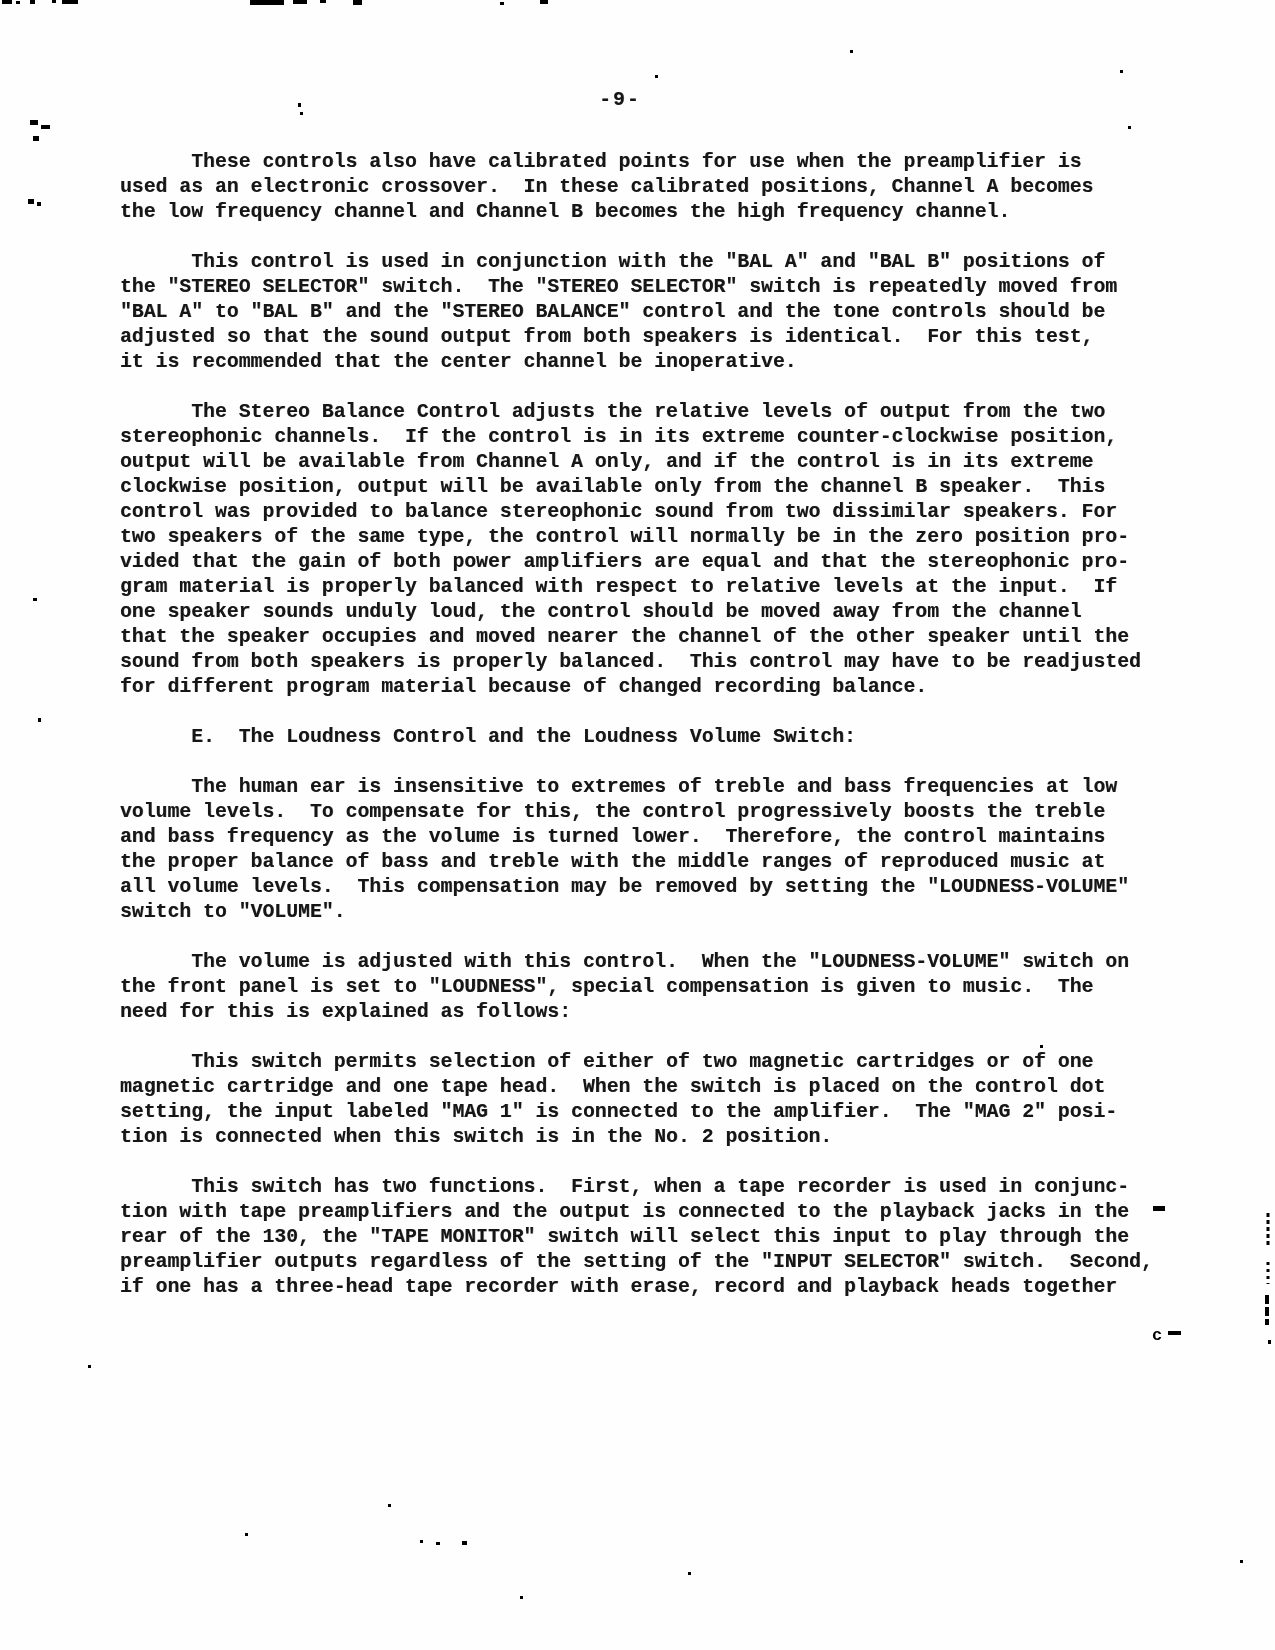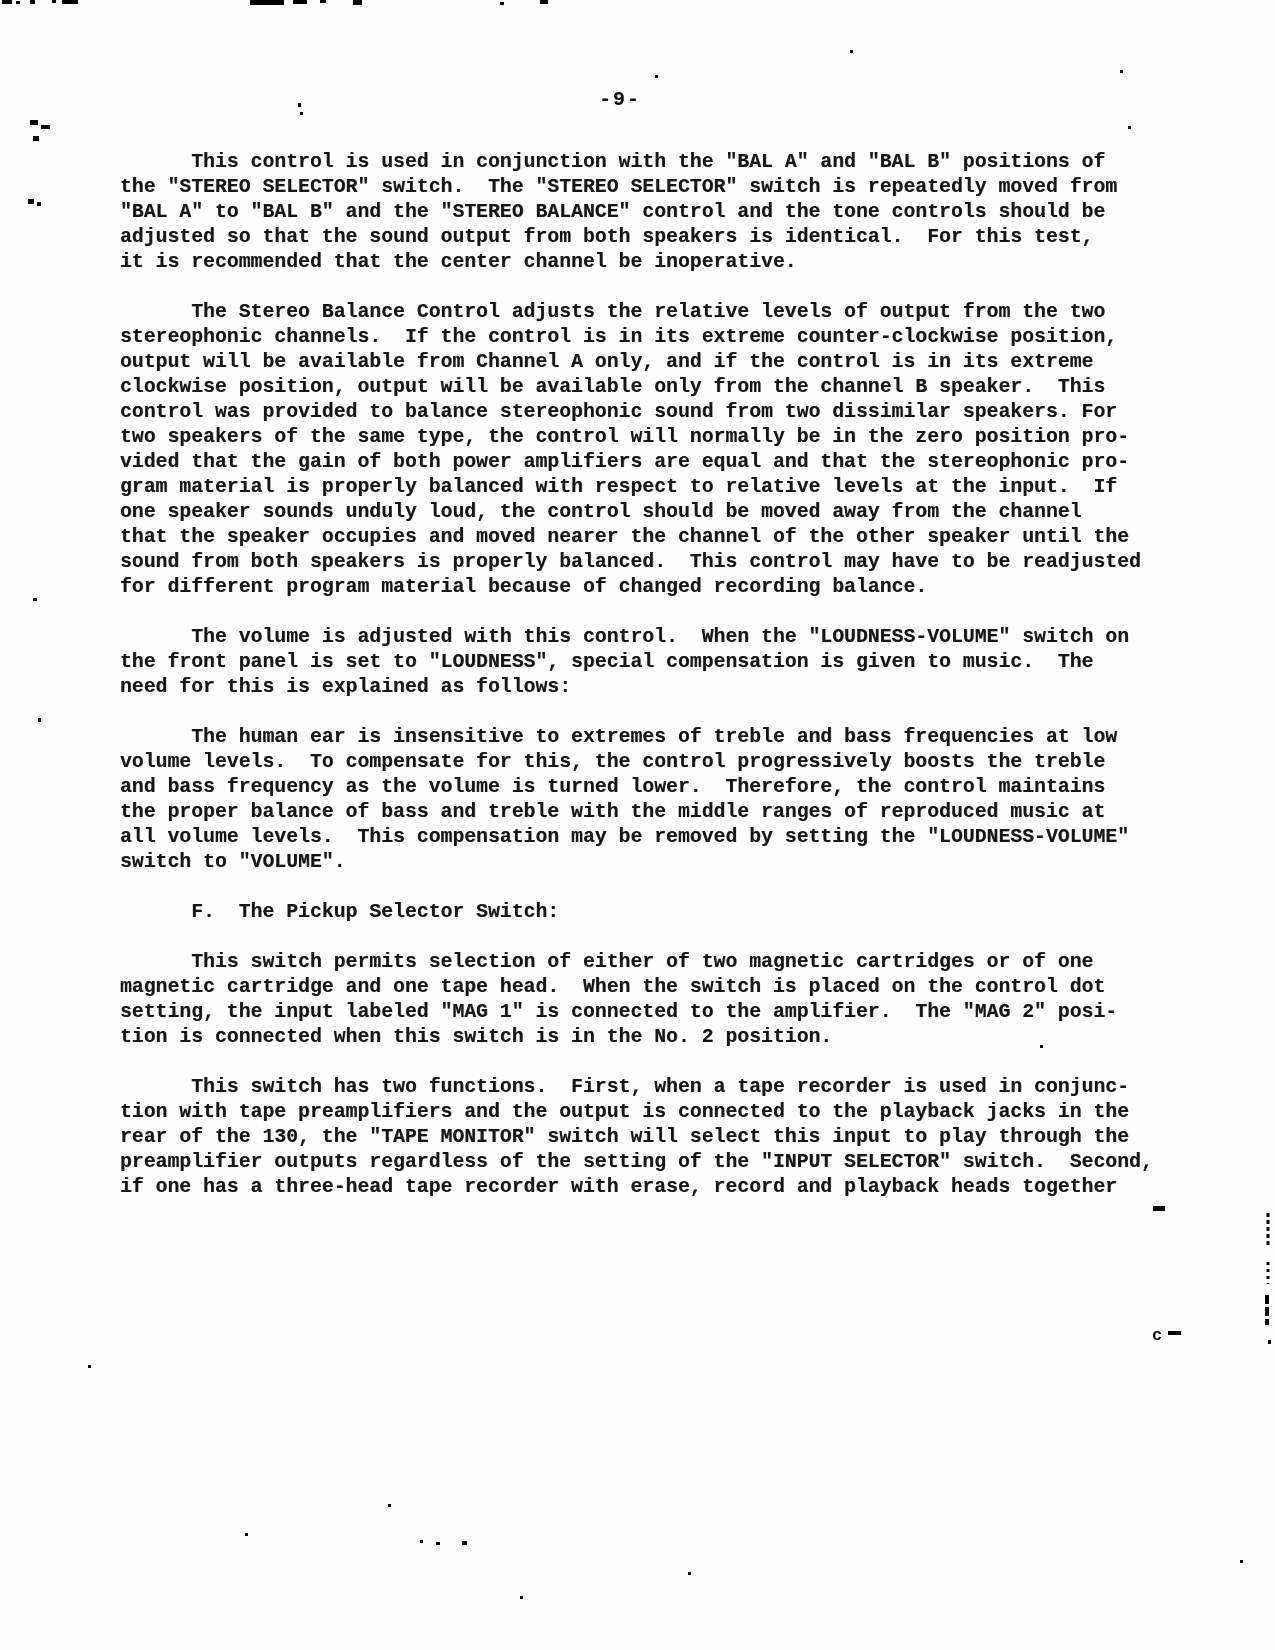--- a/index.html
+++ b/index.html
@@ -94,47 +94,50 @@
     <line x1="1267" y1="1295" x2="1267" y2="1325" stroke="#000" stroke-width="4" stroke-dasharray="9 3"></line>
     <rect x="1268" y="1340" width="3" height="4" fill="#000"></rect>
 
     <text x="1152" y="1340" font-family="Liberation Mono, monospace" font-weight="700" font-size="17" fill="#000">c</text>
     <rect x="1168" y="1331" width="13" height="4" fill="#000"></rect>
   </svg>
 
   <div class="content">
     <div class="page-number">-9-</div>
 
+    <div class="block">      These controls also have calibrated points for use when the preamplifier is
+used as an electronic crossover.  In these calibrated positions, Channel A becomes
+the low frequency channel and Channel B becomes the high frequency channel.</div>
     <div class="block">      This control is used in conjunction with the "BAL A" and "BAL B" positions of
 the "STEREO SELECTOR" switch.  The "STEREO SELECTOR" switch is repeatedly moved from
 "BAL A" to "BAL B" and the "STEREO BALANCE" control and the tone controls should be
 adjusted so that the sound output from both speakers is identical.  For this test,
 it is recommended that the center channel be inoperative.</div>
     <div class="block">      The Stereo Balance Control adjusts the relative levels of output from the two
 stereophonic channels.  If the control is in its extreme counter-clockwise position,
 output will be available from Channel A only, and if the control is in its extreme
 clockwise position, output will be available only from the channel B speaker.  This
 control was provided to balance stereophonic sound from two dissimilar speakers. For
 two speakers of the same type, the control will normally be in the zero position pro-
 vided that the gain of both power amplifiers are equal and that the stereophonic pro-
 gram material is properly balanced with respect to relative levels at the input.  If
 one speaker sounds unduly loud, the control should be moved away from the channel
 that the speaker occupies and moved nearer the channel of the other speaker until the
 sound from both speakers is properly balanced.  This control may have to be readjusted
 for different program material because of changed recording balance.</div>
-    <div class="block">      The volume is adjusted with this control.  When the "LOUDNESS-VOLUME" switch on
-the front panel is set to "LOUDNESS", special compensation is given to music.  The
-need for this is explained as follows:</div>
+    <div class="block">      E.  The Loudness Control and the Loudness Volume Switch:</div>
     <div class="block">      The human ear is insensitive to extremes of treble and bass frequencies at low
 volume levels.  To compensate for this, the control progressively boosts the treble
 and bass frequency as the volume is turned lower.  Therefore, the control maintains
 the proper balance of bass and treble with the middle ranges of reproduced music at
 all volume levels.  This compensation may be removed by setting the "LOUDNESS-VOLUME"
 switch to "VOLUME".</div>
-    <div class="block">      F.  The Pickup Selector Switch:</div>
+    <div class="block">      The volume is adjusted with this control.  When the "LOUDNESS-VOLUME" switch on
+the front panel is set to "LOUDNESS", special compensation is given to music.  The
+need for this is explained as follows:</div>
     <div class="block">      This switch permits selection of either of two magnetic cartridges or of one
 magnetic cartridge and one tape head.  When the switch is placed on the control dot
 setting, the input labeled "MAG 1" is connected to the amplifier.  The "MAG 2" posi-
 tion is connected when this switch is in the No. 2 position.</div>
     <div class="block">      This switch has two functions.  First, when a tape recorder is used in conjunc-
 tion with tape preamplifiers and the output is connected to the playback jacks in the
 rear of the 130, the "TAPE MONITOR" switch will select this input to play through the
 preamplifier outputs regardless of the setting of the "INPUT SELECTOR" switch.  Second,
 if one has a three-head tape recorder with erase, record and playback heads together</div>
   </div>

